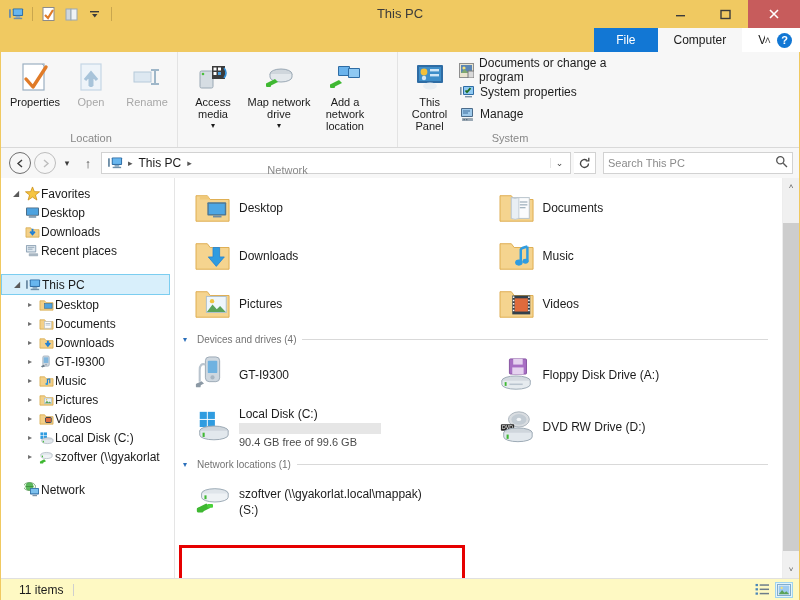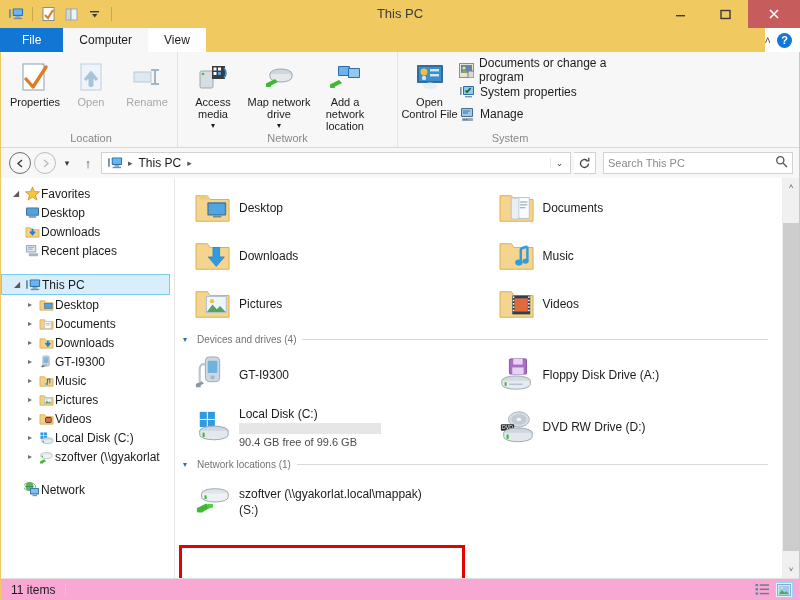--- a/index.html
+++ b/index.html
@@ -28,21 +28,21 @@
   .title-text {
     position: absolute; left: 0; right: 0; top: 0; height: 28px;
     line-height: 28px; text-align: center; font-size: 13px; color: #3b3b3b;
     pointer-events: none;
   }
   .wincontrols { position: absolute; right: 0; top: 0; height: 28px; display: flex; }
   .wc { width: 45px; height: 28px; display: flex; align-items: center; justify-content: center; color: #3b3b3b; font-size: 13px; }
   .wc.close { background: #c75c5c; color: #fff; width: 52px; font-size: 14px; }
 
   
-  .tabstrip { height: 24px; flex: 0 0 24px; display: flex; align-items: flex-end; position: relative; }
+  .tabstrip { height: 24px; flex: 0 0 24px; display: flex; align-items: flex-end; position: relative; justify-content: flex-end; }
   .tab { height: 24px; line-height: 24px; padding: 0 16px; font-size: 12px; color: #1b1b1b; background: #f7f7f7; }
   .tab.file { background: #1277d4; color: #fff; padding: 0 22px; }
   .tab.active { background: #f7f7f7; }
   .tab.inactive { background: #ffffff; }
   .tab-right { position: absolute; right: 0; bottom: 0; height: 24px; display: flex; align-items: center; gap: 6px; padding-right: 8px; background: #ffffff; }
   .chev-up { color: #4a4a4a; font-size: 11px; }
   .help-icon { width: 15px; height: 15px; border-radius: 50%; background: #1277d4; color: #fff; font-size: 11px; font-weight: bold;
                display: flex; align-items: center; justify-content: center; }
 
   
@@ -124,22 +124,22 @@
   .hl-box { position: absolute; border: 3px solid #e60000; }
 
   
   .vscroll { width: 17px; flex: 0 0 17px; background: #f0f0f0; display: flex; flex-direction: column; border-left: 1px solid #ededed; }
   .sb-btn { height: 17px; display: flex; align-items: center; justify-content: center; font-size: 8px; color: #606060; background: #f0f0f0; }
   .sb-track { flex: 1; position: relative; background: #f0f0f0; }
   .sb-thumb { position: absolute; left: 0; right: 0; top: 28px; bottom: 10px; background: #cdcdcd; }
 
   
   .statusbar {
-    flex: 0 0 22px; height: 22px; background: #f9a8d4; border-top: 1px solid #e0e0e0;
-    display: flex; align-items: center; padding: 0 6px 0 10px; margin: 0 1px 0 1px;
+    flex: 0 0 22px; height: 22px; background: #fef9c3; border-top: 1px solid #e0e0e0;
+    display: flex; align-items: center; padding: 0 6px 0 18px; margin: 0 1px 0 1px;
   }
   .status-text { font-size: 12px; color: #1b1b1b; }
   .status-sep { width: 1px; height: 12px; background: #cfcfcf; margin-left: 10px; }
   .view-btns { margin-left: auto; display: flex; gap: 4px; align-items: center; }
   .view-btn { width: 18px; height: 16px; display: flex; align-items: center; justify-content: center; }
   .view-btn.active { border: 1px solid #9fd4f0; background: #e3f3fc; }
 </style>
 </head>
 <body>
 
@@ -239,21 +239,21 @@
               <rect x="21" y="8" width="8" height="2" fill="#9fb7c9"></rect>
               <rect x="21" y="22" width="8" height="2" fill="#9fb7c9"></rect>
             </svg>
           </span>
           <span>Rename</span>
         </div>
       </div>
       <div class="rib-label">Location</div>
     </div>
 
-    <div class="rib-group" style="width:220px;">
+    <div class="rib-group" style="width:220px;gap:32px;">
       <div class="rib-items">
         <div class="big-btn wide">
           <span class="gicon">
             <svg width="34" height="32" viewBox="0 0 34 32">
               <rect x="4" y="9" width="13" height="17" rx="1.5" fill="#d6dde3" stroke="#9aa8b4"></rect>
               <circle cx="7" cy="12" r="1.3" fill="#4bbf3c"></circle>
               <rect x="16" y="4" width="13" height="13" fill="#3b3b3b"></rect>
               <rect x="17.5" y="5.5" width="3" height="3" fill="#fff"></rect>
               <rect x="22" y="5.5" width="3" height="3" fill="#fff"></rect>
               <rect x="17.5" y="10" width="3" height="3" fill="#fff"></rect>
@@ -300,21 +300,21 @@
             <svg width="34" height="32" viewBox="0 0 34 32">
               <rect x="4" y="3" width="26" height="18" rx="1" fill="#2e6ca4"></rect>
               <rect x="6" y="5" width="22" height="14" fill="#3e8ec9"></rect>
               <circle cx="11" cy="10" r="3.4" fill="#f3c03a"></circle>
               <rect x="17" y="7" width="9" height="2.4" fill="#cfe6f7"></rect>
               <rect x="17" y="12" width="9" height="2.4" fill="#cfe6f7"></rect>
               <circle cx="11" cy="16" r="2.2" fill="#cfe6f7"></circle>
               <ellipse cx="17" cy="24" rx="7" ry="3.5" fill="#e9eef2"></ellipse>
             </svg>
           </span>
-          <span>Open Control File</span>
+          <span>This Control Panel</span>
         </div>
         <div class="small-list">
           <div class="small-btn">
             <span class="sicon">
               <svg width="15" height="15" viewBox="0 0 15 15">
                 <rect x="0.5" y="0.5" width="14" height="14" fill="#e9e4cf" stroke="#8e8e8e"></rect>
                 <rect x="2" y="2" width="11" height="8" fill="#5b86b5"></rect>
                 <circle cx="5" cy="5" r="1.6" fill="#f5e27a"></circle>
                 <path d="M2 10 l3.5 -4 l3 3 l2.5 -2 l2 3 Z" fill="#7fa86f"></path>
                 <rect x="9" y="8" width="6" height="7" fill="#d9d9d9" stroke="#7a7a7a"></rect>

